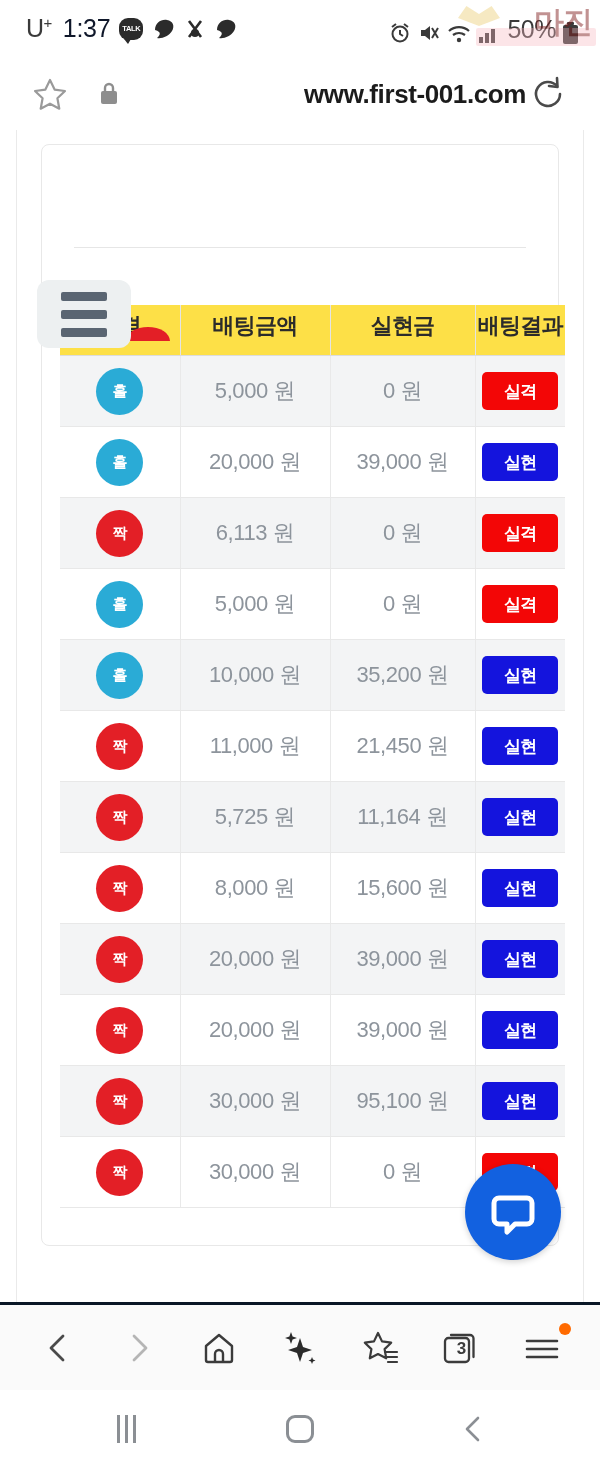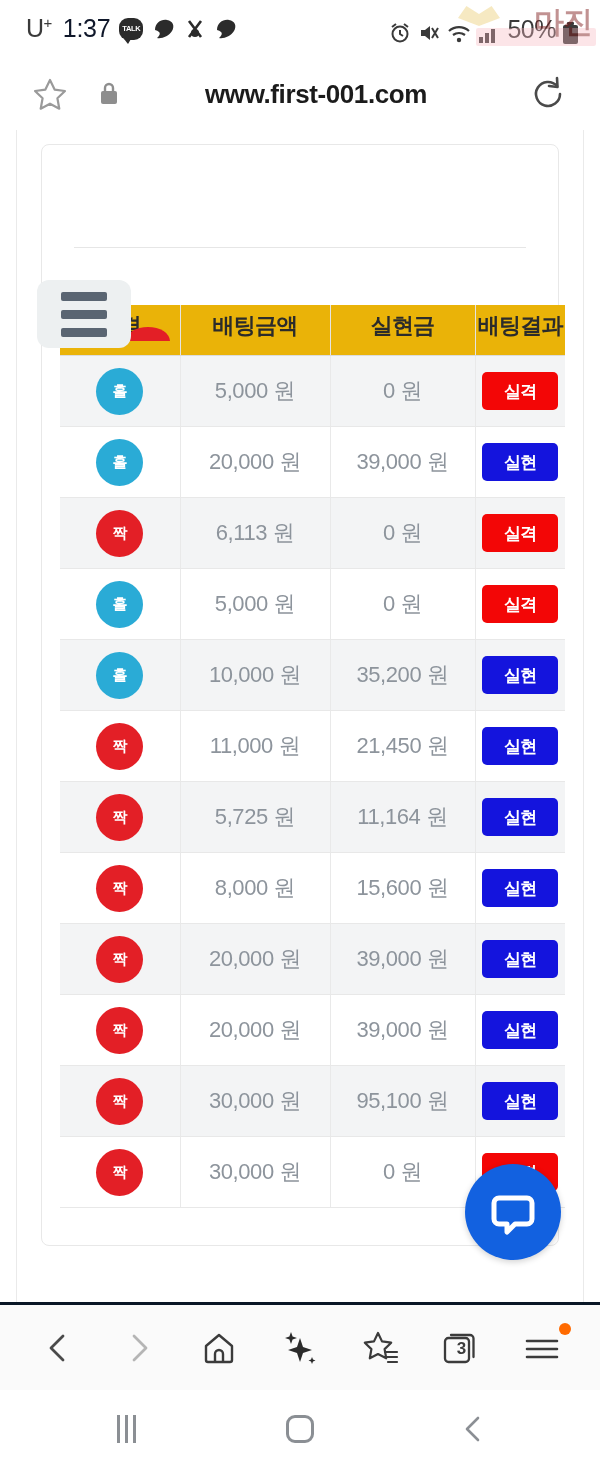--- a/index.html
+++ b/index.html
@@ -62,21 +62,21 @@
 
   
   .urlbar {
     height: 72px; background:#fff;
     display:flex; align-items:center; padding: 0 30px;
     position:relative; z-index:4;
   }
   .url-star { width:40px; height:40px; display:flex; align-items:center; justify-content:center;}
   .url-lock { width:34px; height:40px; display:flex; align-items:center; justify-content:center; margin-left:22px;}
   .url-text {
-    flex:1; text-align:center; font-size:26px; font-weight:700; color:#1b1b1b;
+    flex:1; text-align:right; font-size:26px; font-weight:700; color:#1b1b1b;
     letter-spacing:-.4px; margin-left:-20px;
   }
   .url-reload { width:44px; height:44px; display:flex; align-items:center; justify-content:center;}
 
   
   .webview {
     position:absolute; top:130px; left:0; right:0; bottom:165px;
     background:#fff; overflow:hidden;
   }
   .page-frame {
@@ -110,21 +110,21 @@
     display:flex; flex-direction:column; align-items:center; justify-content:center; gap:9px;
   }
   .hamburger i { display:block; width:46px; height:9px; background:#5a6572; border-radius:2px;}
 
   
   .tbl { position:absolute; top:160px; left:18px; right:16px; }
   .tbl table { width:100%; border-collapse:collapse; table-layout:fixed; }
   .tbl th {
     font-size:22px; font-weight:700; color:#2b2b2b; letter-spacing:-.8px;
     padding: 6px 0 14px; text-align:center; border-bottom:1px solid #dcdcdc;
-    background:#eab308;
+    background:#fde047;
   }
   .tbl th.c1{ width:120px; }
   .tbl th.c2{ width:150px; }
   .tbl th.c3{ width:145px; }
   .tbl th.c4{ width:90px; }
   .tbl th + th { border-left:1px solid #e4e4e4; }
   .tbl td {
     height:71px; text-align:center; vertical-align:middle;
     font-size:22px; color:#8d949c; letter-spacing:-.4px;
     border-bottom:1px solid #e8e8e8;

